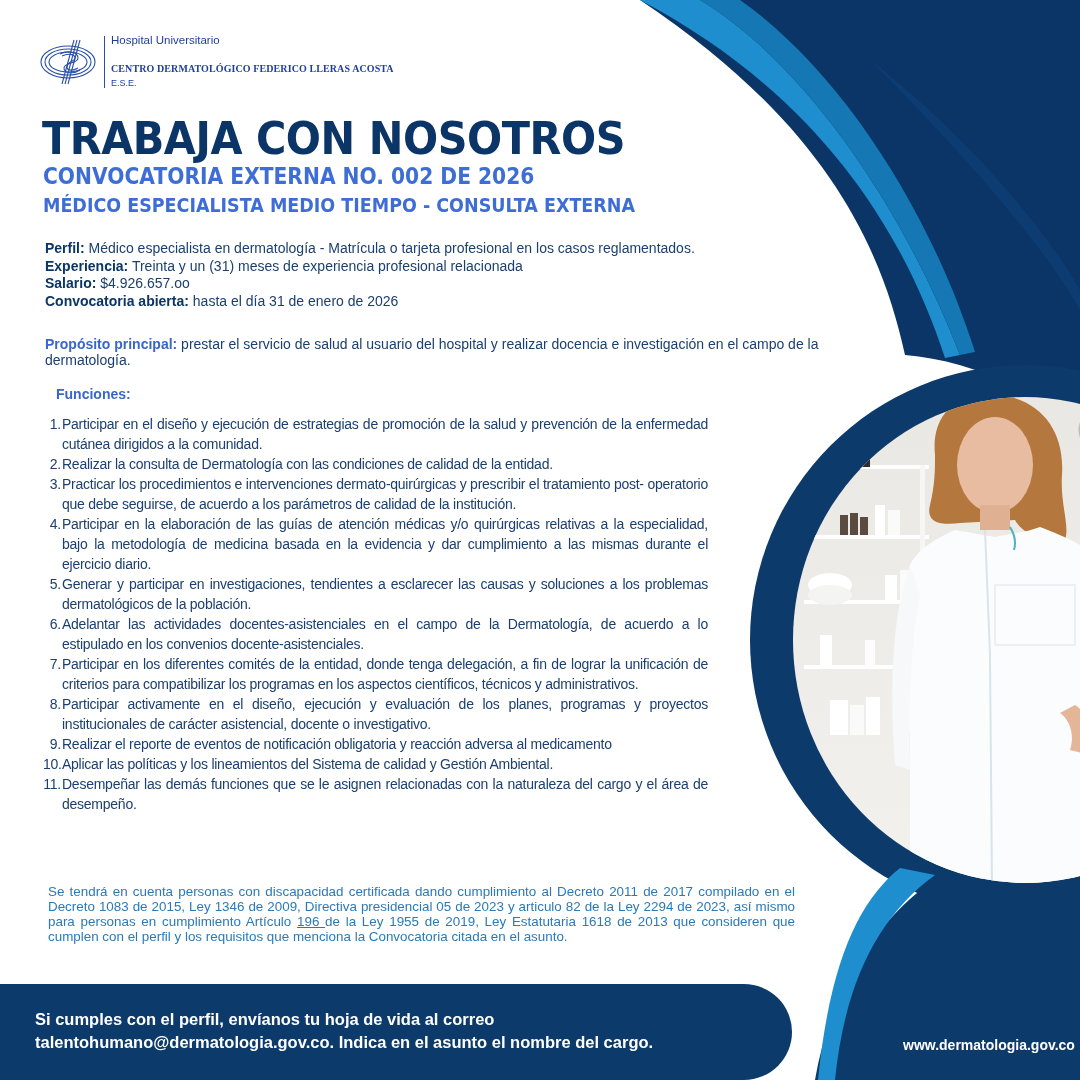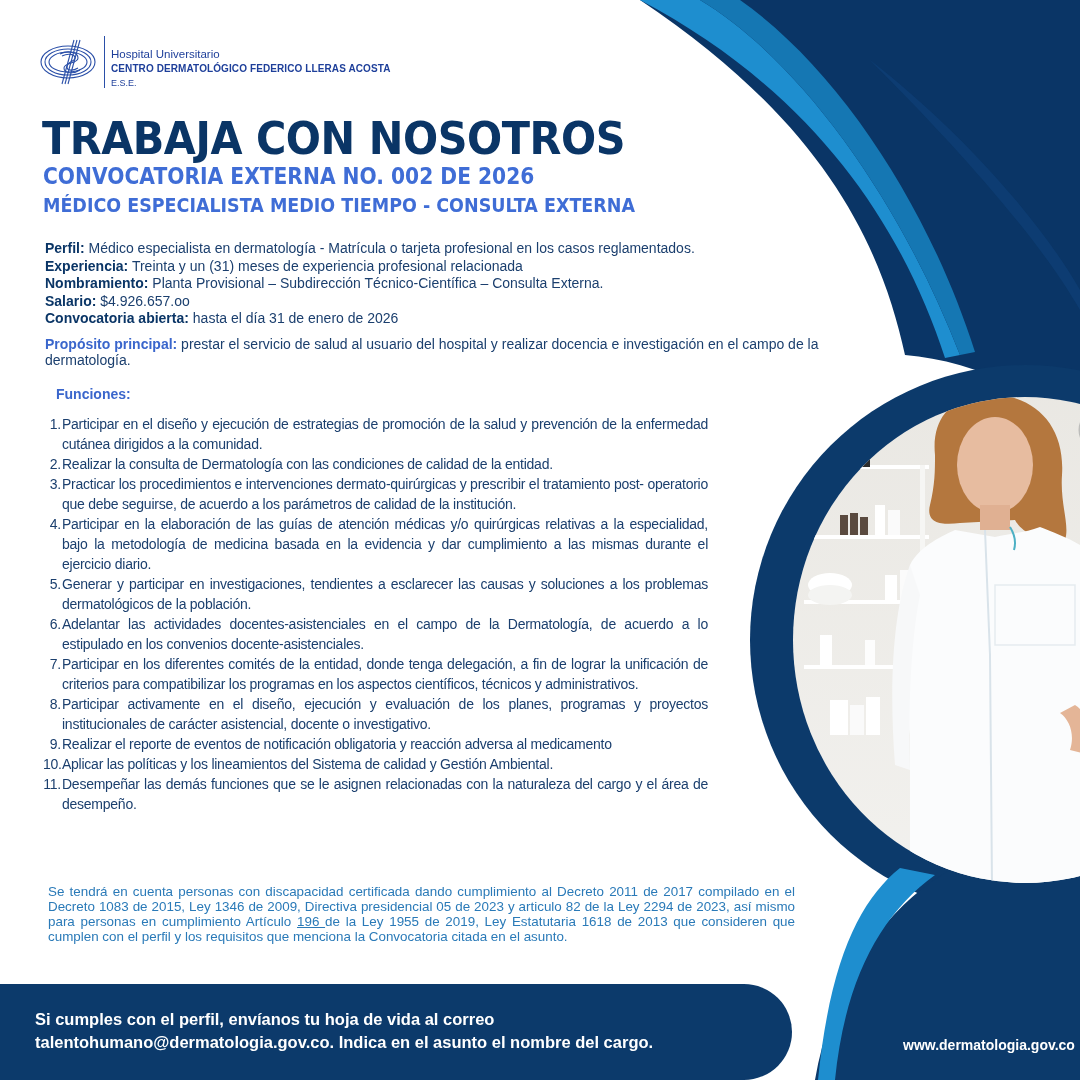--- a/index.html
+++ b/index.html
@@ -6,21 +6,21 @@
     html, body { width: 1080px; height: 1080px; overflow: hidden; background: #ffffff; }
     body { position: relative; font-family: "Liberation Sans", sans-serif; color: #0c3a6b; }
 
     .bg-svg { position: absolute; left: 0; top: 0; width: 1080px; height: 1080px; z-index: 0; }
 
     .header { position: absolute; left: 38px; top: 33px; display: flex; align-items: flex-end; z-index: 2; }
     .logo { width: 62px; height: 52px; margin-top: 3px; }
     .logo-divider { width: 1px; height: 52px; background: #2a4fa8; margin: 0 6px 0 4px; }
     .logo-text { display: flex; flex-direction: column; line-height: 1.15; color: #1e3f9a; }
     .logo-line1 { font-size: 11.5px; font-weight: 400; color: #1e3f9a; }
-    .logo-line2 { font-size: 10px; font-weight: 700; color: #1e3f9a; margin-top: 2px; letter-spacing: 0.1px; }
+    .logo-line2 { font-size: 10px; font-weight: 700; color: #1e3f9a; margin-top: 16px; letter-spacing: 0.1px; font-family: Liberation Serif, serif; }
     .logo-line3 { font-size: 9px; font-weight: 400; color: #1e3f9a; margin-top: 3px; }
 
     .title { position: absolute; left: 42px; top: 116px; font-size: 45px; font-weight: 700; color: #0a3566; letter-spacing: -0.5px; z-index: 2; line-height: 1; font-family: "DejaVu Sans", sans-serif; transform: scaleX(0.92); transform-origin: left; }
     .subtitle1 { position: absolute; left: 43px; top: 165px; font-size: 23px; font-weight: 700; color: #3f6dd6; z-index: 2; line-height: 1; font-family: "DejaVu Sans", sans-serif; transform: scaleX(0.88); transform-origin: left; }
     .subtitle2 { position: absolute; left: 43px; top: 195px; font-size: 20px; font-weight: 700; color: #3f6dd6; z-index: 2; line-height: 1; font-family: "DejaVu Sans", sans-serif; transform: scaleX(0.875); transform-origin: left; }
 
     .details { position: absolute; left: 45px; top: 240px; width: 780px; font-size: 14px; line-height: 17.5px; color: #1b3f6e; z-index: 2; }
     .details b { color: #0a3566; font-weight: 700; text-align: right; }
 
     .purpose { position: absolute; left: 45px; top: 337px; width: 790px; font-size: 14px; line-height: 15.5px; color: #1b3f6e; z-index: 2; }
@@ -140,21 +140,20 @@
   </div>
 </div>
 
 <h1 class="title">TRABAJA CON NOSOTROS</h1>
 <h2 class="subtitle1">CONVOCATORIA EXTERNA NO. 002 DE 2026</h2>
 <h3 class="subtitle2">MÉDICO ESPECIALISTA MEDIO TIEMPO - CONSULTA EXTERNA</h3>
 
 <div class="details">
   <div><b>Perfil:</b><span> Médico especialista en dermatología - Matrícula o tarjeta profesional en los casos reglamentados.</span></div>
   <div><b>Experiencia:</b><span> Treinta y un (31) meses de experiencia profesional relacionada</span></div>
-  <div><b>Nombramiento:</b><span> Planta Provisional – Subdirección Técnico-Científica – Consulta Externa.</span></div>
   <div><b>Salario:</b><span> $4.926.657.oo</span></div>
   <div><b>Convocatoria abierta:</b><span> hasta el día 31 de enero de 2026</span></div>
 </div>
 
 <div class="purpose">
   <b>Propósito principal:</b><span> prestar el servicio de salud al usuario del hospital y realizar docencia e investigación en el campo de la dermatología.</span>
 </div>
 
 <div class="functions-title">Funciones:</div>
 <ol class="functions">

